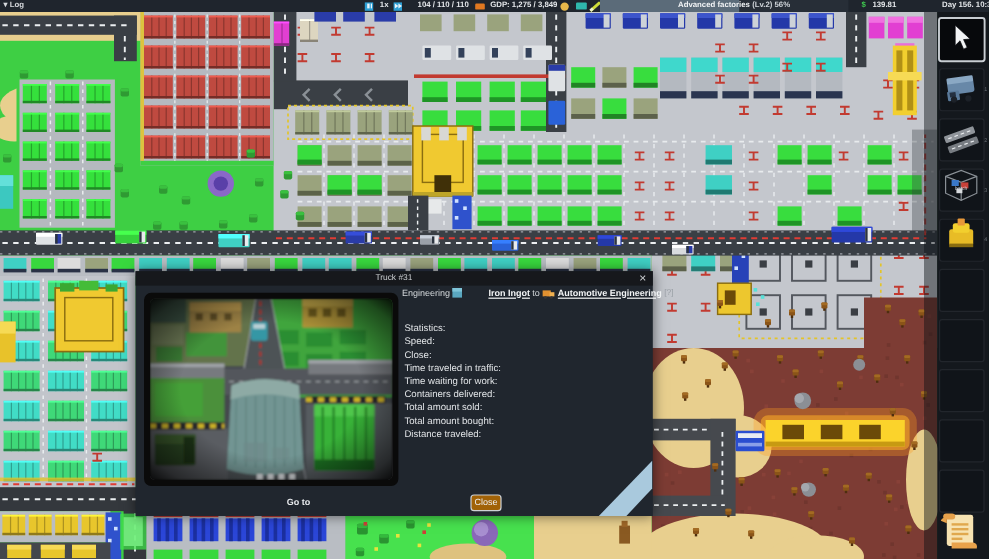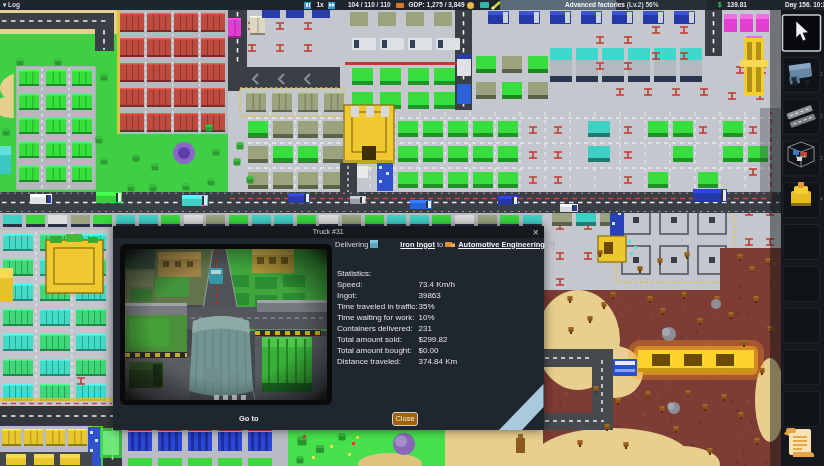--- a/index.html
+++ b/index.html
@@ -1854,21 +1854,21 @@
   <div class="abs" style="left:785px;top:0;color:#e4e7ea;">Day 156. 10:30</div>
 </div>
 
 <div class="abs" style="left:113px;top:226px;width:430.5px;height:204px;background:#20262e;box-shadow:0 0 10px rgba(0,0,0,0.55);">
 
   <div class="abs" style="left:0;top:0;width:100%;height:12px;background:#16181c;color:#cdd0d3;font-size:7px;line-height:12px;text-align:center;">Truck #31</div>
 
   <div class="abs" style="right:5px;top:-0.5px;color:#cfd2d5;font-size:10px;line-height:13px;">×</div>
 
   <div class="abs" style="left:222px;top:11.5px;height:13px;display:flex;align-items:center;gap:2px;font-size:7.5px;color:#d3d7da;white-space:nowrap;">
-    <span>Delivering</span>
+    <span>Engineering</span>
     <span style="display:inline-block;width:8px;height:5px;background:#5aa7c0;border-top:3px solid #7fc4d8;"></span>
     <b style="color:#f3f5f6;text-decoration:underline;margin-left:20px;">Iron Ingot</b>
     <span>to</span>
     <svg width="11" height="9">
           <rect x="0" y="2" width="7" height="5" fill="#e09030"></rect>
           <rect x="6" y="3.5" width="4" height="3.5" fill="#f0b050"></rect>
           <circle cx="2.5" cy="8" r="1.2" fill="#333"></circle>
           <circle cx="7.5" cy="8" r="1.2" fill="#333"></circle>
         </svg>
     <b style="color:#f3f5f6;text-decoration:underline;">Automotive Engineering</b>
@@ -2019,39 +2019,29 @@
             </g>
       </g>
 
       <rect x="0" y="0" width="202" height="151" fill="url(#vig)"></rect>
     </svg>
   </div>
 
   <div class="abs" style="left:224px;top:41.5px;font-size:8px;color:#e0e3e6;line-height:11px;">
     <div>Statistics:</div>
     <div>Speed:</div>
-    <div>Ingot:</div>
+    <div>Close:</div>
     <div>Time traveled in traffic:</div>
     <div>Time waiting for work:</div>
     <div>Containers delivered:</div>
     <div>Total amount sold:</div>
     <div>Total amount bought:</div>
     <div>Distance traveled:</div>
   </div>
 
-  <div class="abs" style="left:305.5px;top:52.5px;font-size:8px;color:#e0e3e6;line-height:11px;">
-    <div>73.4 Km/h</div>
-    <div>39863</div>
-    <div>35%</div>
-    <div>10%</div>
-    <div>231</div>
-    <div>$299.82</div>
-    <div>$0.00</div>
-    <div>374.84 Km</div>
-  </div>
 
   <div class="abs" style="left:126px;top:188px;width:60px;text-align:left;font-size:7.5px;font-weight:bold;color:#e8ebee;">Go to</div>
 
   <div class="abs" style="left:279px;top:186px;width:24px;height:12px;border:1px solid #cdd1d5;border-radius:3px;background:#a16207;color:#eef0f2;font-size:7.5px;line-height:12px;text-align:center;">Close</div>
 
   <svg class="abs" style="left:0;top:0;" width="430.5" height="204">
         <polygon points="430.5,158 430.5,181 409,204 386,204" fill="#a9c9dd"></polygon>
       </svg>
 </div>
 </div>

